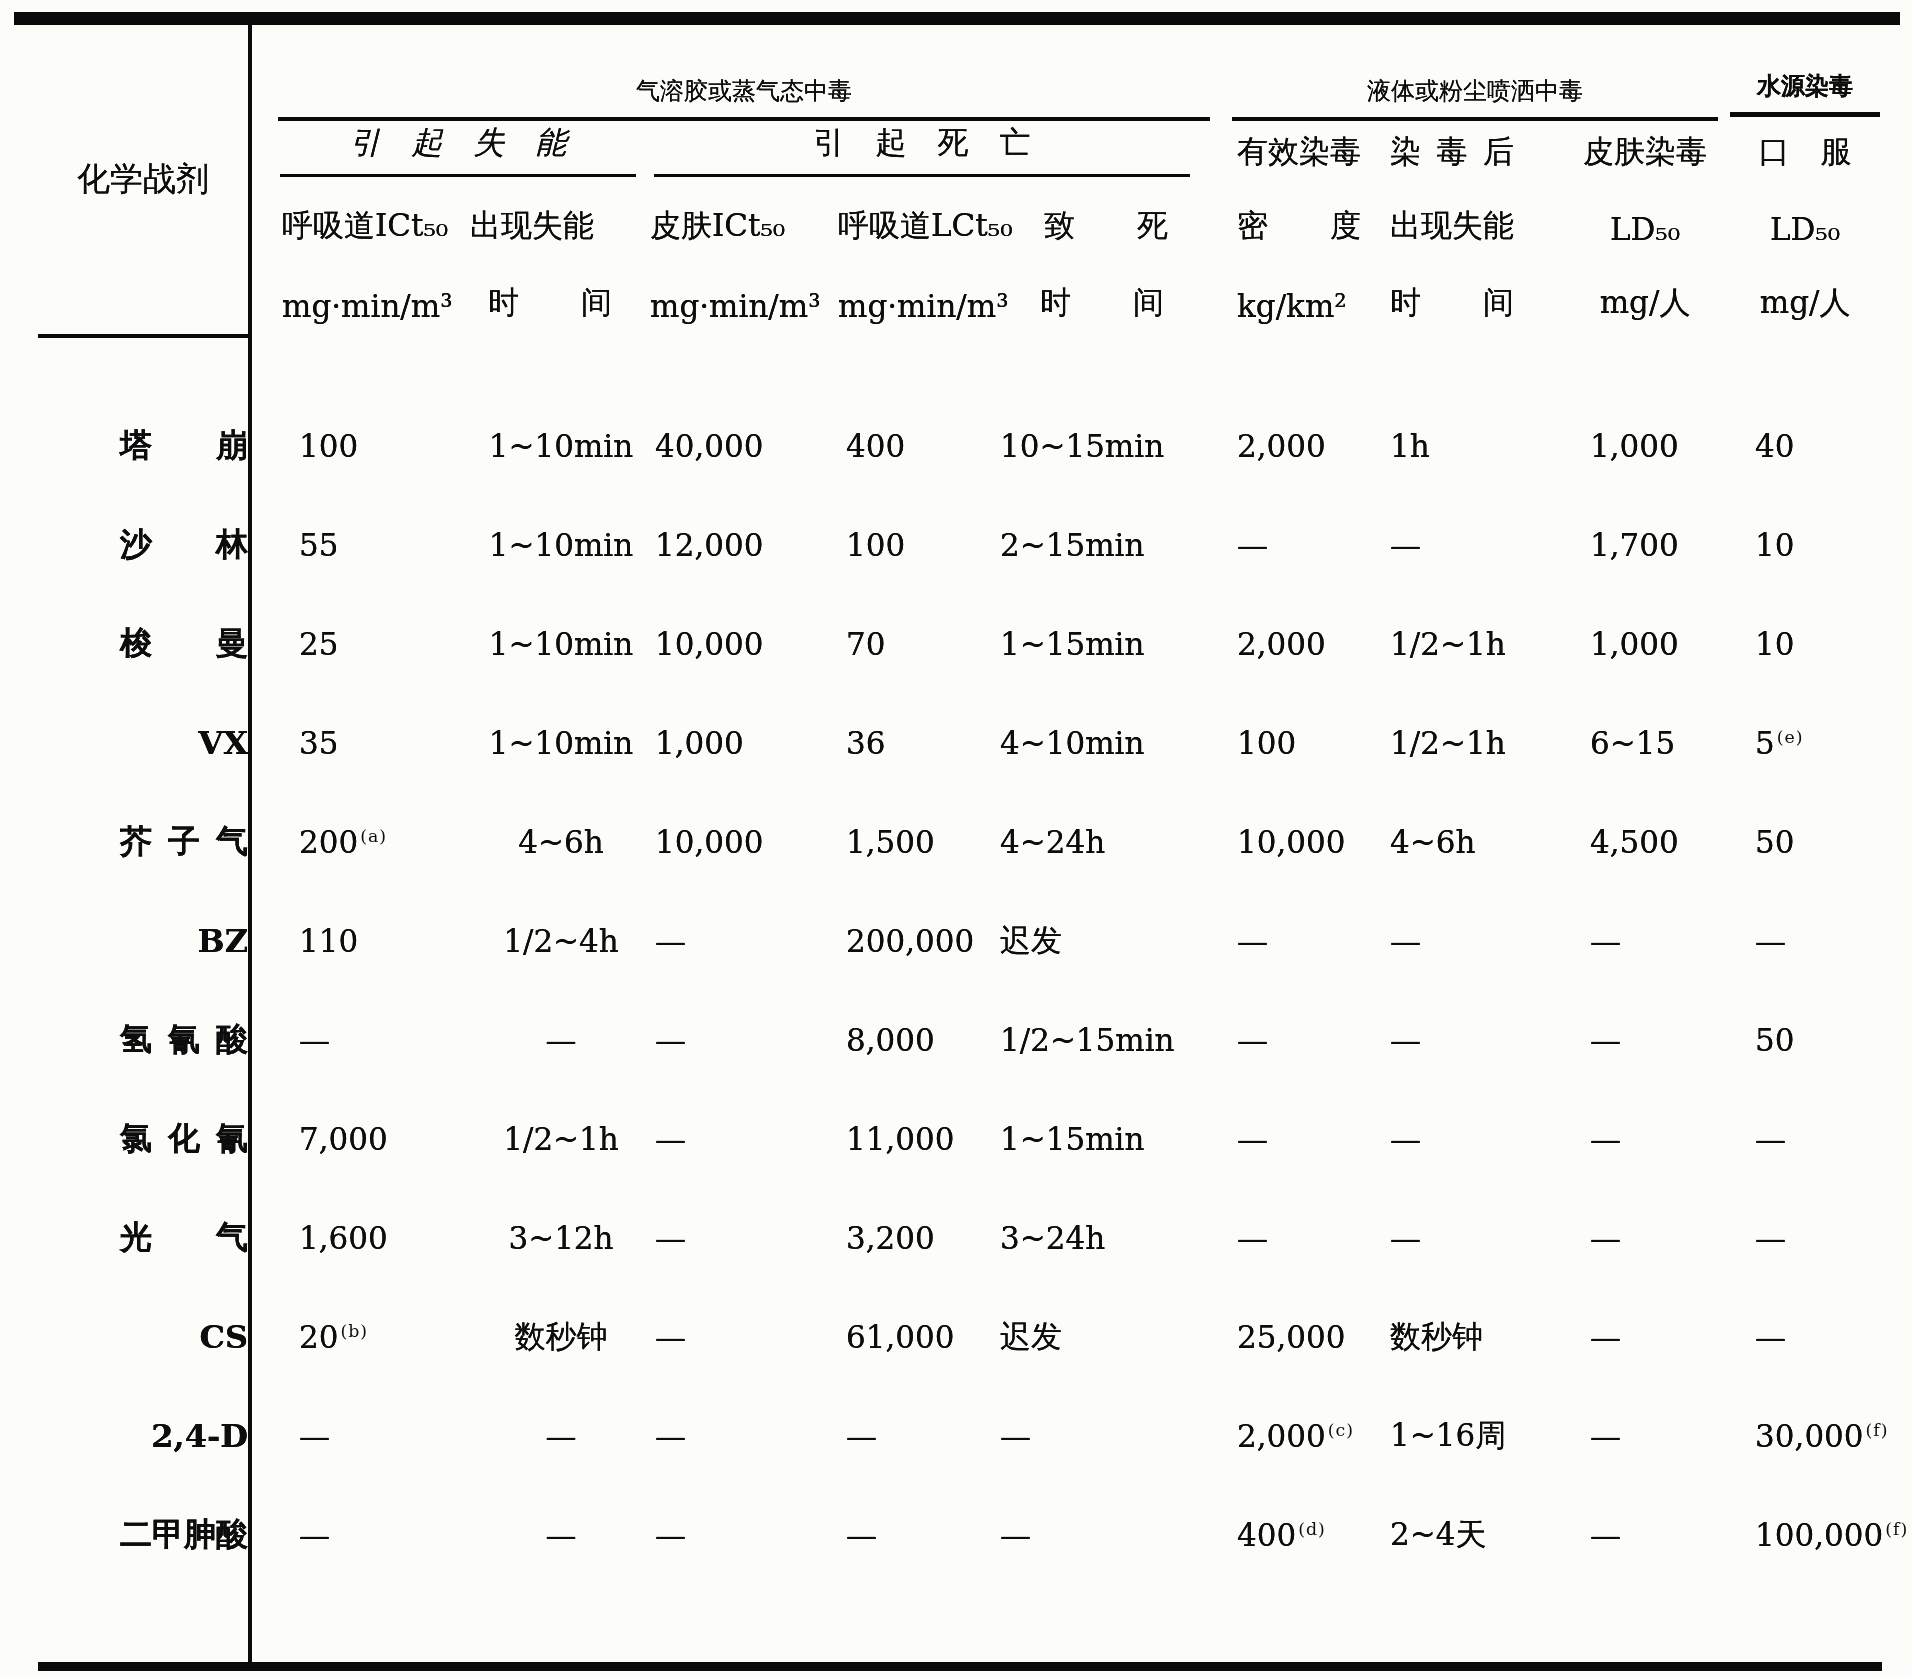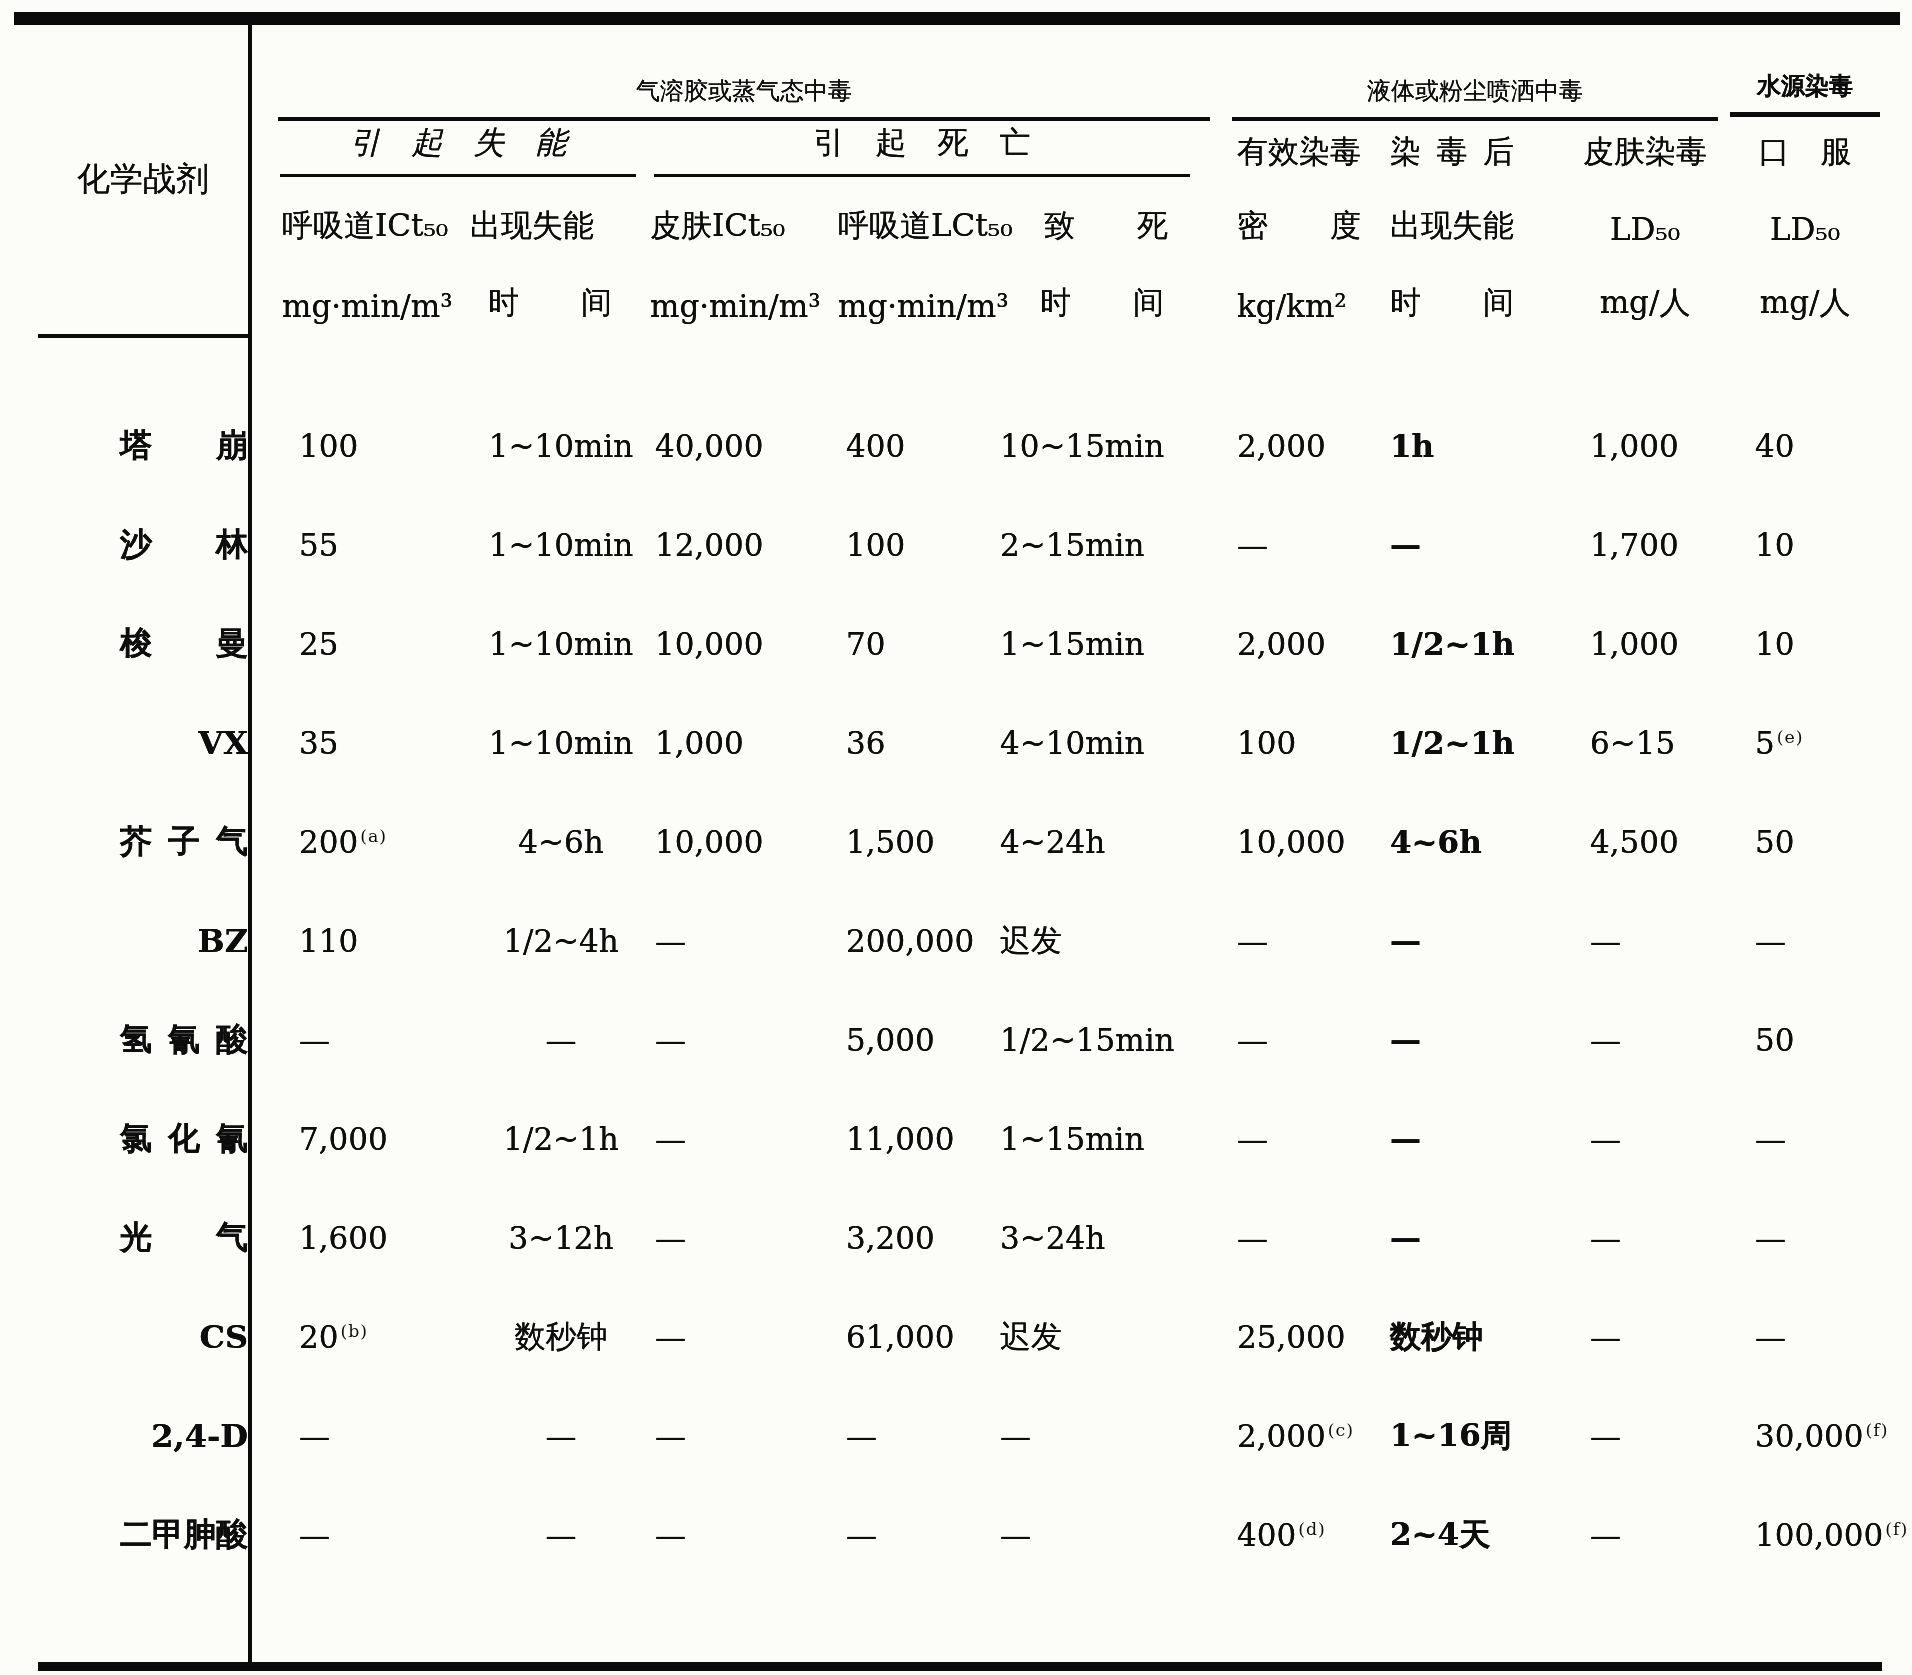--- a/index.html
+++ b/index.html
@@ -57,21 +57,21 @@
   tr.hr2 .c9,tr.hr3 .c9,tr.hr4 .c9{text-align:center;padding-left:0;}
   
   tbody td{height:99px;vertical-align:middle;padding:0;}
   td.agent{text-align:right;border-right:4px solid #0b0b0b;font-size:32px;font-weight:bold;}
   td.c1{padding-left:47px;}
   td.c2{padding-left:12px;text-align:center;}
   td.c3{padding-left:13px;}
   td.c4{padding-left:8px;}
   td.c5{padding-left:12px;}
   td.c6{padding-left:9px;}
-  td.c7{padding-left:6px;font-weight:bold;}
+  td.c7{padding-left:6px;}
   td.c8{padding-left:28px;}
   td.c9{padding-left:27px;}
   tr.sp-top td{height:58px;}
   tr.sp-bot td{height:78px;}
   sup.fn{font-size:0.56em;vertical-align:11px;letter-spacing:1px;margin-left:2px;text-shadow:none;}
 </style>
 </head>
 <body>
 
 <div class="sheet">
@@ -212,21 +212,21 @@
             <td class="c6">—</td>
             <td class="c7">—</td>
             <td class="c8">—</td>
             <td class="c9">—</td>
           </tr>
           <tr>
             <td class="agent">氢 氰 酸</td>
             <td class="c1">—</td>
             <td class="c2">—</td>
             <td class="c3">—</td>
-            <td class="c4">5,000</td>
+            <td class="c4">8,000</td>
             <td class="c5">1/2~15min</td>
             <td class="c6">—</td>
             <td class="c7">—</td>
             <td class="c8">—</td>
             <td class="c9">50</td>
           </tr>
           <tr>
             <td class="agent">氯 化 氰</td>
             <td class="c1">7,000</td>
             <td class="c2">1/2~1h</td>

